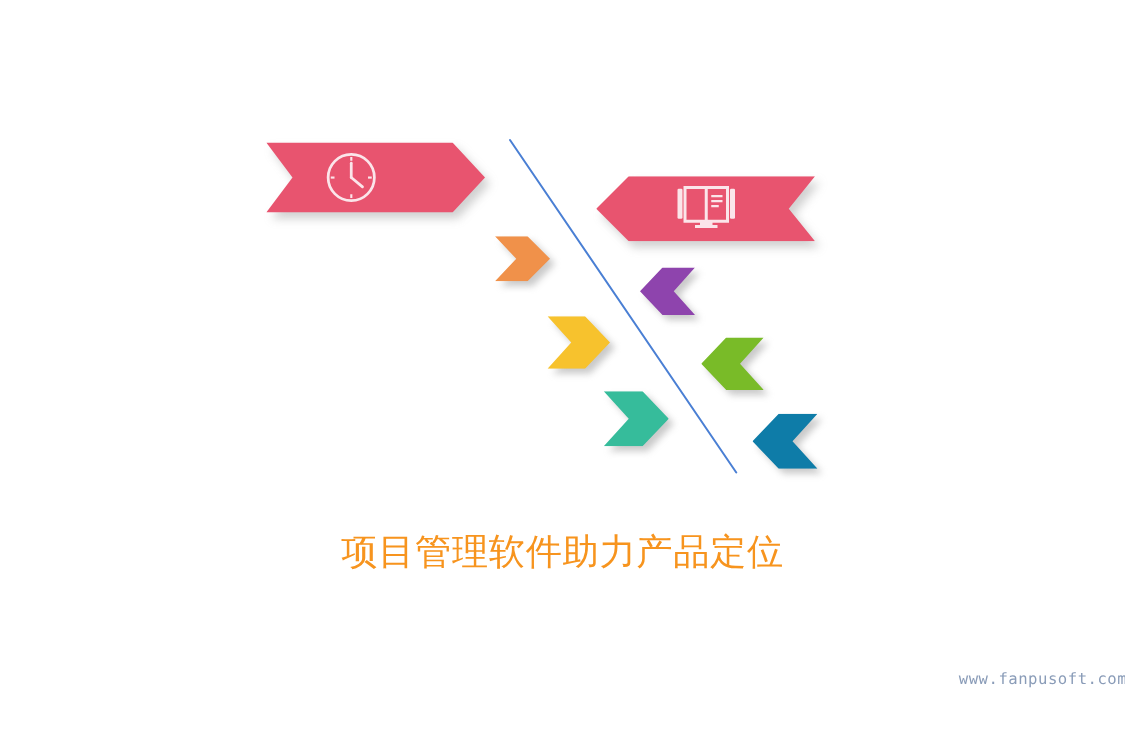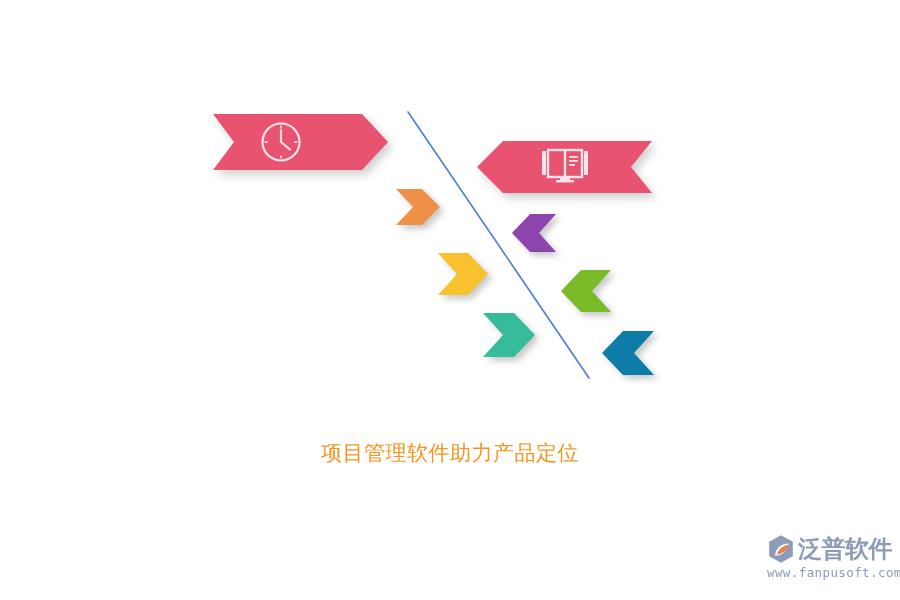--- a/index.html
+++ b/index.html
@@ -53,22 +53,22 @@
   .caption {
     position: absolute;
     left: 0;
     width: 900px;
     text-align: center;
     color: #F7941E;
     font-family: "DejaVu Sans", "Liberation Sans", sans-serif;
     white-space: nowrap;
   }
   .caption-line1 {
-    top: 436px;
-    font-size: 21px;
+    top: 424px;
+    font-size: 29px;
     line-height: 34px;
     letter-spacing: 0.5px;
   }
   .caption-line2 {
     top: 465px;
     font-size: 33px;
     line-height: 40px;
     letter-spacing: 0.5px;
   }
 
@@ -185,26 +185,16 @@
 
   <div class="chev" id="chevron-blue" style="left:602px; top:331px; width:52px; height:44px;">
     <svg width="52" height="44" viewBox="0 0 52 44" xmlns="http://www.w3.org/2000/svg">
       <polygon points="21,0 52,0 32,22 52,44 21,44 0,22" fill="#0E7CA8"></polygon>
     </svg>
   </div>
 
   <div class="caption caption-line1" style="color: rgb(247, 148, 30);">项目管理软件助力产品定位</div>
 
   <div class="logo">
-    <div class="logo-row">
-      <div class="logo-mark">
-        <svg width="30" height="30" viewBox="0 0 30 30" xmlns="http://www.w3.org/2000/svg">
-          <path d="M15 1.2 L26.8 7.8 L26.8 22.2 L15 28.8 L3.2 22.2 L3.2 7.8 Z" fill="#8A9CB8"></path>
-          <path d="M23 9.5 C14.5 9.5 9.5 14.8 9.0 21.5 C13.5 22.2 20.5 19.0 23 9.5 Z" fill="#FFFFFF"></path>
-          <path d="M23.4 10.6 C16.6 11.6 12.2 15.6 11.0 20.6 C15.5 20.0 21.2 17.4 23.4 10.6 Z" fill="#E8834A"></path>
-        </svg>
-      </div>
-      <div class="logo-wordmark" style="color: rgb(138, 156, 184);">泛普软件</div>
-    </div>
     <div class="logo-url" style="color: rgb(138, 156, 184);">www.fanpusoft.com</div>
   </div>
 
 </div>
 
 </body></html>

